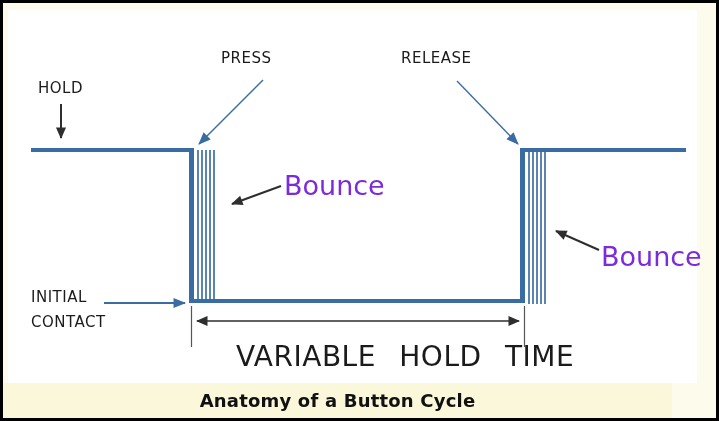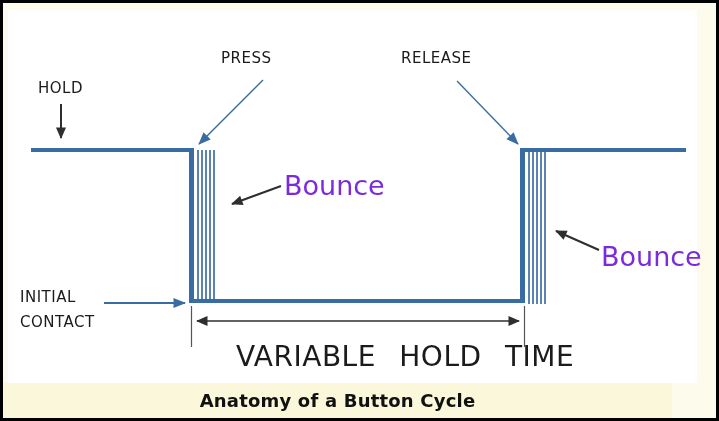--- a/index.html
+++ b/index.html
@@ -76,20 +76,20 @@
     <line x1="197" y1="321" x2="519" y2="321" style="stroke:var(--dimension-dark,#2E2E2E)" stroke-width="1.4" marker-start="url(#headBlackRev)" marker-end="url(#headBlack)"></line>
     <line x1="191.5" y1="306" x2="191.5" y2="347" stroke="#555" stroke-width="1.2"></line>
     <line x1="524.5" y1="306" x2="524.5" y2="347" stroke="#555" stroke-width="1.2"></line>
   </svg>
 
   <div class="lbl" style="left:38px;top:79px;">HOLD</div>
   <div class="lbl" style="left:221px;top:49px;">PRESS</div>
   <div class="lbl" style="left:401px;top:49px;">RELEASE</div>
   <div class="lbl-bounce" style="left:284px;top:170px;">Bounce</div>
   <div class="lbl-bounce" style="left:601px;top:241px;">Bounce</div>
-  <div class="lbl lbl-initial" style="left:20px;top:285px;">INITIAL
+  <div class="lbl lbl-initial" style="left:31px;top:285px;">INITIAL
 CONTACT</div>
   <div class="lbl lbl-hold" style="left:236px;top:340px;">VARIABLE HOLD TIME</div>
 
   <div class="title-bar">
     <span>Anatomy of a Button Cycle</span>
   </div>
 </div>
 
 </body></html>

